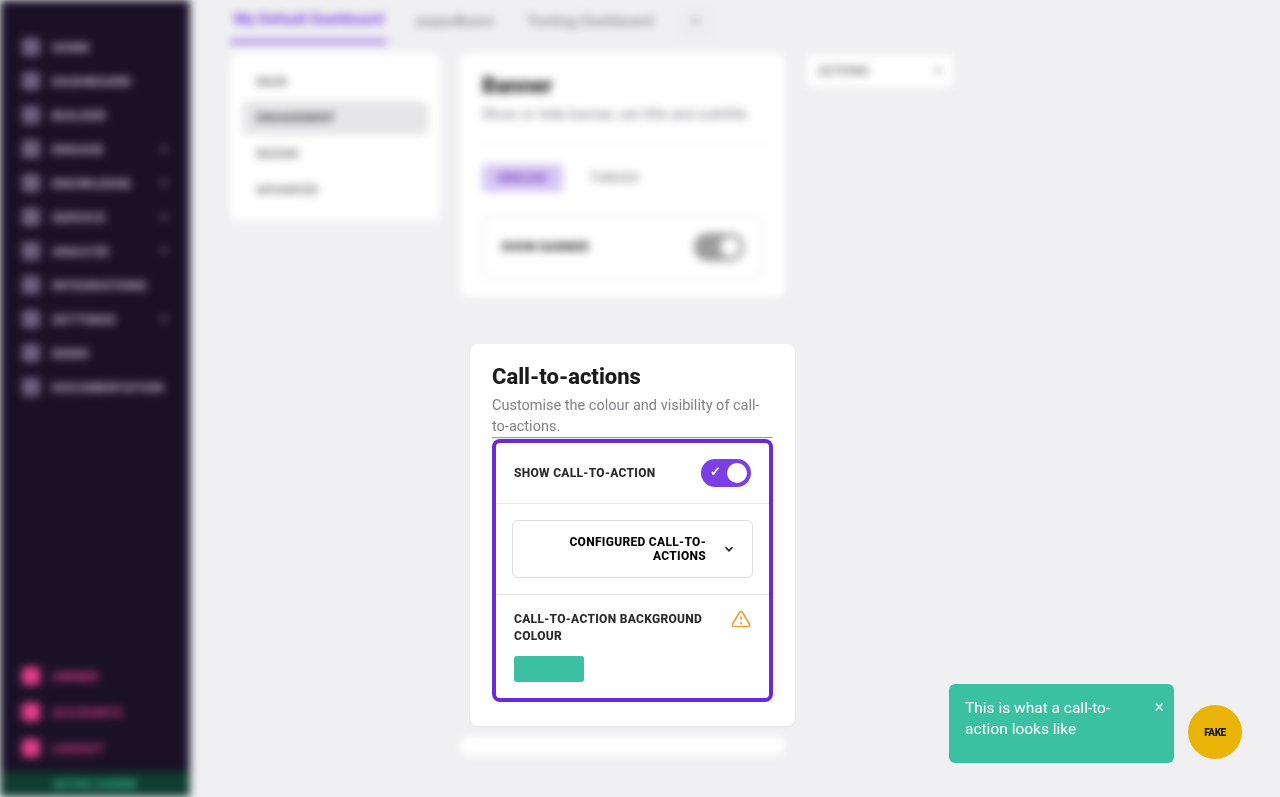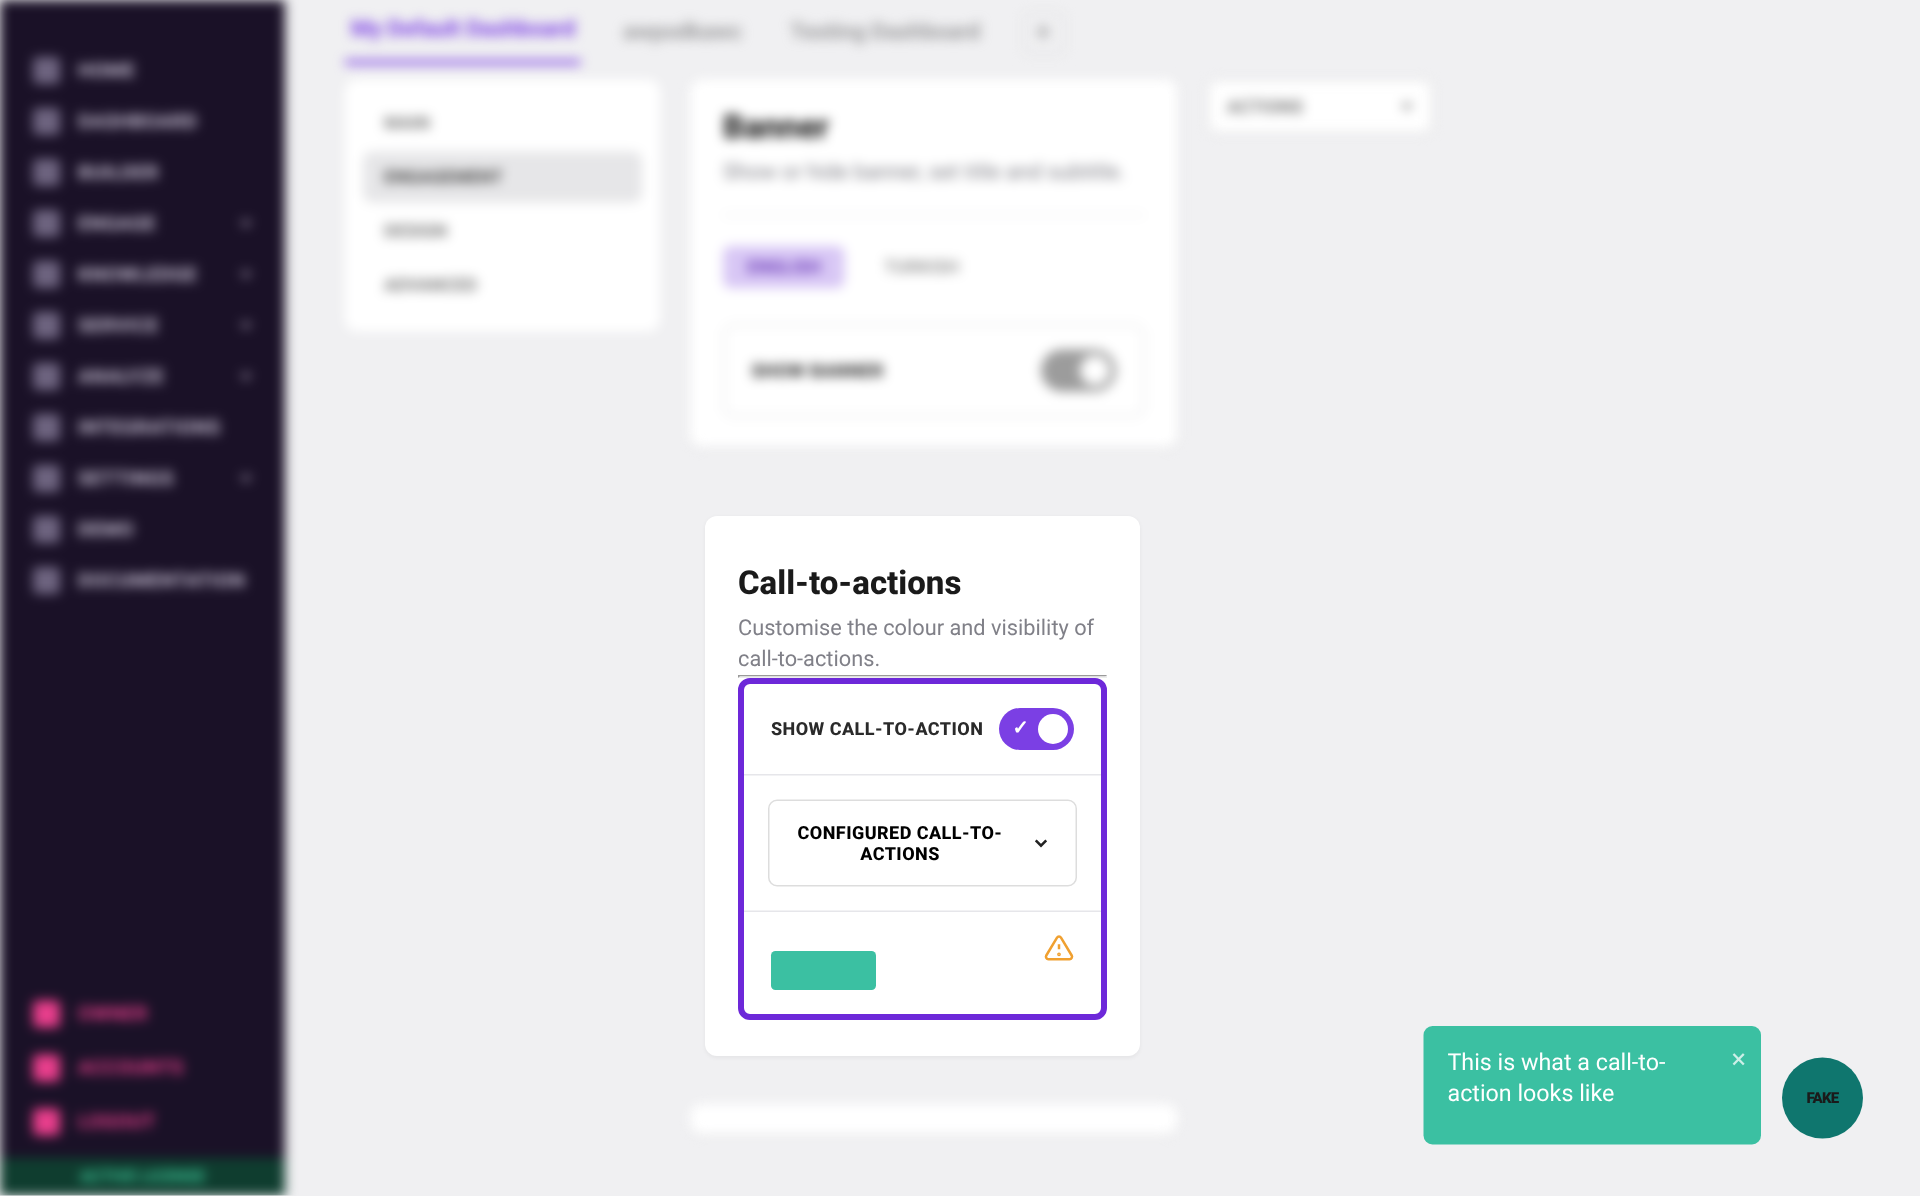--- a/index.html
+++ b/index.html
@@ -39,34 +39,34 @@
 .toggle.off { background: #9c9c9c; }
 .toggle.on { background: #7b3fe4; }
 .toggle-knob { position: absolute; width: 20px; height: 20px; border-radius: 50%; background: #fff; top: 4px; }
 .toggle.off .toggle-knob { right: 4px; }
 .toggle.on .toggle-knob { right: 4px; }
 .toggle.on::before { content: '✓'; position: absolute; left: 9px; top: 5px; color: #fff; font-size: 13px; font-weight: bold; }
 .actions-dd { width: 150px; padding: 10px 12px; border: 1px solid #ddd; border-radius: 6px; background: #fff; display: flex; justify-content: space-between; align-items: center; font-size: 12px; font-weight: 700; color: #7a7a7a; }
 .dd-caret { width: 0; height: 0; border-left: 4px solid transparent; border-right: 4px solid transparent; border-top: 5px solid #888; }
 
 
-.focus-card { position: absolute; left: 470px; top: 344px; width: 290px; background: #fff; border-radius: 8px; padding: 33px 22px 24px; box-shadow: 0 1px 3px rgba(0,0,0,0.05); }
+.focus-card { position: absolute; left: 470px; top: 344px; width: 325px; background: #fff; border-radius: 8px; padding: 20px 22px 24px; box-shadow: 0 1px 3px rgba(0,0,0,0.05); }
 .section { border: 4px solid #6d28d9; border-radius: 8px; overflow: hidden; }
 .section-head { display: flex; align-items: center; justify-content: space-between; padding: 16px 18px; }
 .section-body { border-top: 1px solid #e6e6ea; padding: 16px; }
 .dropdown-btn { border: 1px solid #ddd; border-radius: 6px; padding: 14px 16px; display: flex; align-items: center; justify-content: space-between; gap: 16px; }
-.dropdown-btn span { font-size: 12px; font-weight: 800; letter-spacing: 0.3px; text-align: center; flex: 1; }
+.dropdown-btn span { font-size: 12px; font-weight: 800; letter-spacing: 0.3px; text-align: right; flex: 1; }
 .chev { font-size: 16px; }
 .section-foot { border-top: 1px solid #e6e6ea; padding: 16px 18px; position: relative; }
 .warn { position: absolute; right: 18px; top: 14px; width: 20px; height: 20px; }
 .color-swatch { width: 70px; height: 26px; background: #3bc0a2; border-radius: 3px; }
 
 .cta-popup { position: absolute; bottom: 34px; right: 106px; background: #3bc0a2; color: #fff; border-radius: 6px; padding: 14px 42px 22px 16px; font-size: 15.5px; width: 225px; line-height: 1.4; }
 .cta-popup .close { position: absolute; right: 10px; top: 10px; font-size: 18px; color: rgba(255,255,255,0.75); }
-.fab { position: absolute; bottom: 38px; right: 38px; width: 54px; height: 54px; background: #0f766e; color: #1a1a1a; border-radius: 50%; display: flex; align-items: center; justify-content: center; font-size: 10px; font-weight: 900; letter-spacing: -0.5px; }
+.fab { position: absolute; bottom: 38px; right: 38px; width: 54px; height: 54px; background: #eab308; color: #1a1a1a; border-radius: 50%; display: flex; align-items: center; justify-content: center; font-size: 10px; font-weight: 900; letter-spacing: -0.5px; }
 </style>
 </head>
 <body>
 
 <div class="sidebar blur-zone">
   <div class="sidebar-item">
       <div class="sidebar-icon"></div>
       <span>HOME</span>
     </div>
   <div class="sidebar-item">
@@ -187,20 +187,21 @@
     </div>
     <div class="section-body">
       <div class="dropdown-btn">
         <span>CONFIGURED CALL-TO-ACTIONS</span>
         <svg class="chev" width="14" height="14" viewBox="0 0 24 24" fill="none" stroke="#222" stroke-width="3">
             <polyline points="6 9 12 15 18 9"></polyline>
           </svg>
       </div>
     </div>
     <div class="section-foot">
+      <div class="toggle-label" style="line-height:1.45;max-width:200px">CALL-TO-ACTION BACKGROUND COLOUR</div>
       <svg class="warn" viewBox="0 0 24 24" fill="none" stroke="#f0a030" stroke-width="2">
           <path d="M10.29 3.86L1.82 18a2 2 0 001.71 3h16.94a2 2 0 001.71-3L13.71 3.86a2 2 0 00-3.42 0z"></path>
           <line x1="12" y1="9" x2="12" y2="13"></line>
           <circle cx="12" cy="17" r="0.5" fill="#f0a030"></circle>
         </svg>
       <div class="color-swatch" style="margin-top: 10px; background: rgb(59, 192, 162);"></div>
     </div>
   </div>
 </div>
 

